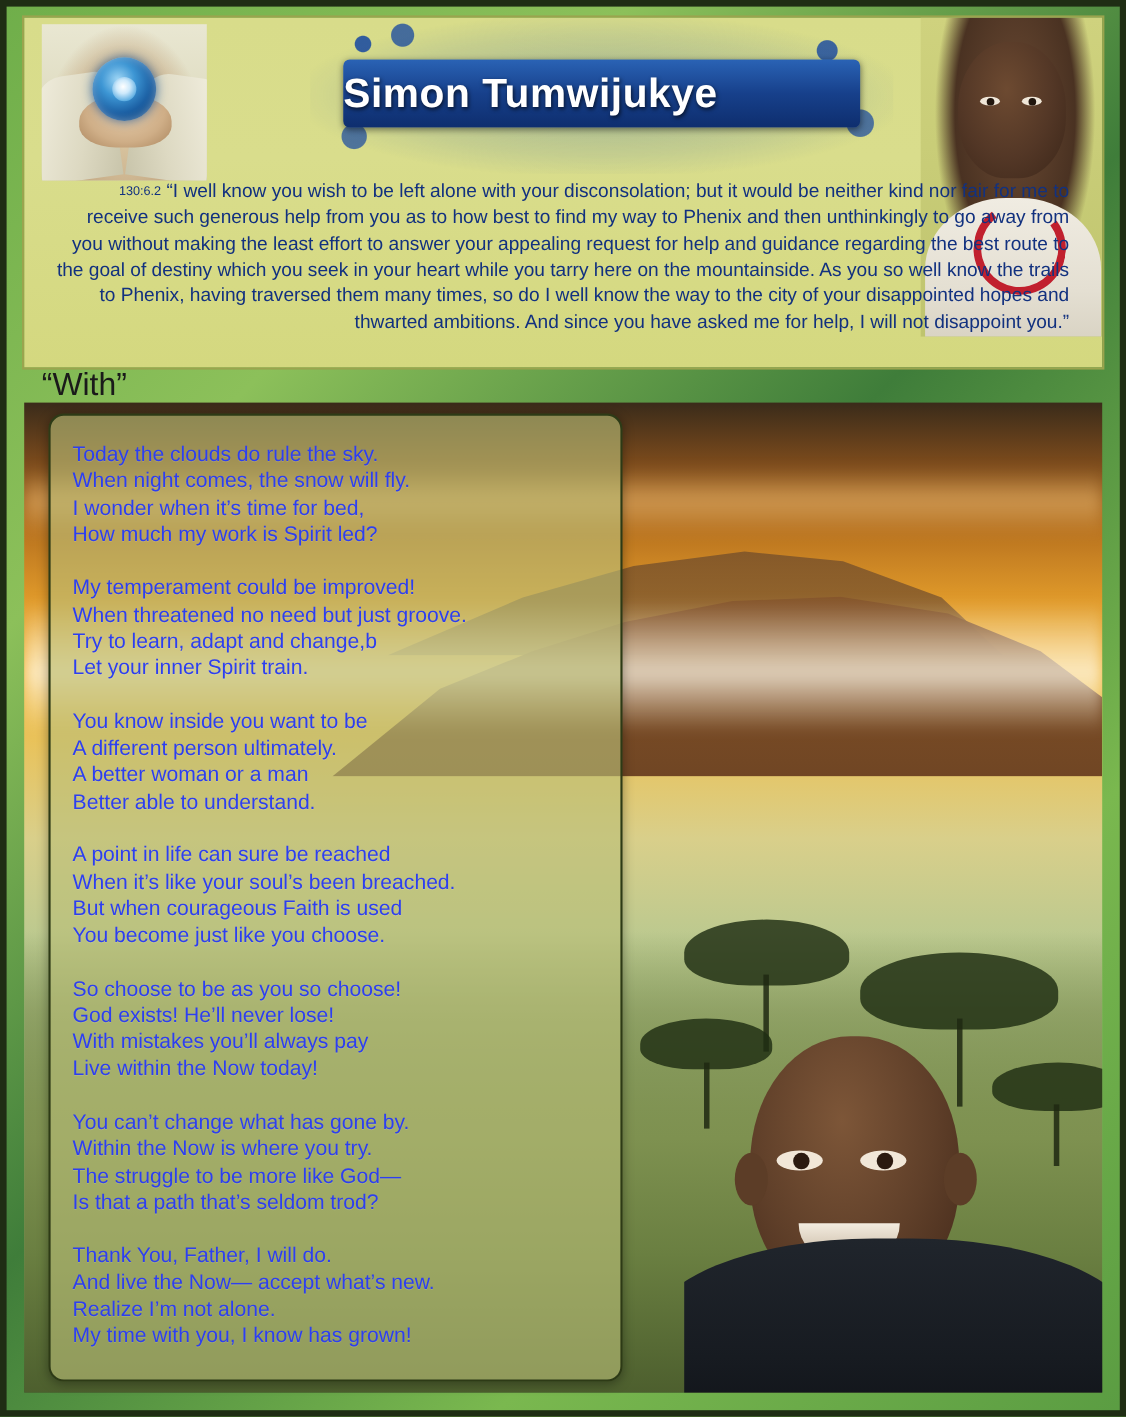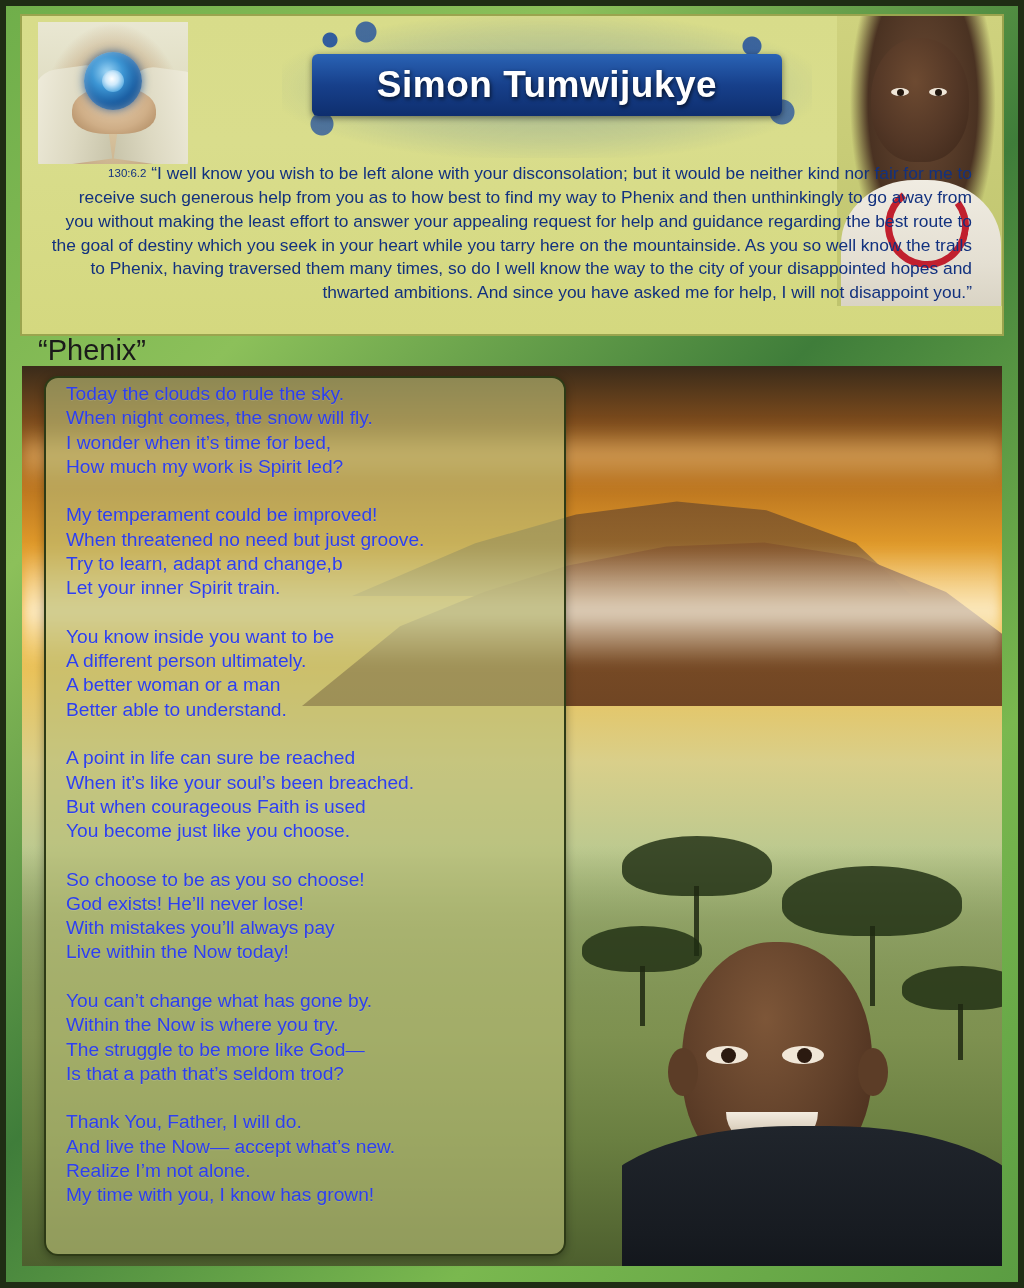--- a/index.html
+++ b/index.html
@@ -161,21 +161,20 @@
     position:absolute;
     left: 30px;
     top: 38px;
     width: 470px;
     height: 62px;
     background: linear-gradient(180deg, #2a63b5 0%, #17408b 50%, #0e2e6e 100%);
     border-radius: 6px;
     box-shadow: 0 2px 6px rgba(0,0,0,0.45);
     display:flex;
     align-items:center;
-    justify-content:center;
   }
   .banner-title {
     color:#ffffff;
     font-size: 37px;
     font-weight: bold;
     letter-spacing: 0.5px;
     text-shadow: 1px 2px 4px rgba(0,0,0,0.7);
     white-space: nowrap;
   }
 
@@ -348,21 +347,21 @@
     left: 44px;
     top: 376px;
     width: 522px;
     height: 880px;
     background: rgba(186,190,120,0.62);
     border: 2px solid #2d3a16;
     border-radius: 14px;
     box-shadow: 0 2px 10px rgba(0,0,0,0.35);
     z-index: 20;
     box-sizing: border-box;
-    padding: 4px 20px;
+    padding: 24px 20px;
   }
   .poem-text {
     color: #2d3ff0;
     font-size: 19.2px;
     line-height: 1.265;
     white-space: pre-wrap;
     text-shadow: 0 1px 0 rgba(255,255,255,0.12);
   }
 </style>
 </head>
@@ -395,21 +394,21 @@
       <div class="pupilL"></div>
       <div class="pupilR"></div>
     </div>
 
     <div class="quote-block">
       <span class="verse-ref">130:6.2</span>
       <span>“I well know you wish to be left alone with your disconsolation; but it would be neither kind nor fair for me to receive such generous help from you as to how best to find my way to Phenix and then unthinkingly to go away from you without making the least effort to answer your appealing request for help and guidance regarding the best route to the goal of destiny which you seek in your heart while you tarry here on the mountainside. As you so well know the trails to Phenix, having traversed them many times, so do I well know the way to the city of your disappointed hopes and thwarted ambitions. And since you have asked me for help, I will not disappoint you.”</span>
     </div>
   </div>
 
-  <div class="hmmmm">“Phenix”</div>
+  <div class="hmmmm">“With”</div>
 
   <div class="photo">
     <div class="mountain2"></div>
     <div class="mountain"></div>
     <div class="cloudband2"></div>
     <div class="cloudband"></div>
     <div class="savanna"></div>
 
     <div class="tree" style="left:600px; top:470px; width:150px; height:60px;"></div>
     <div class="trunk" style="left:672px; top:520px; height:70px;"></div>

